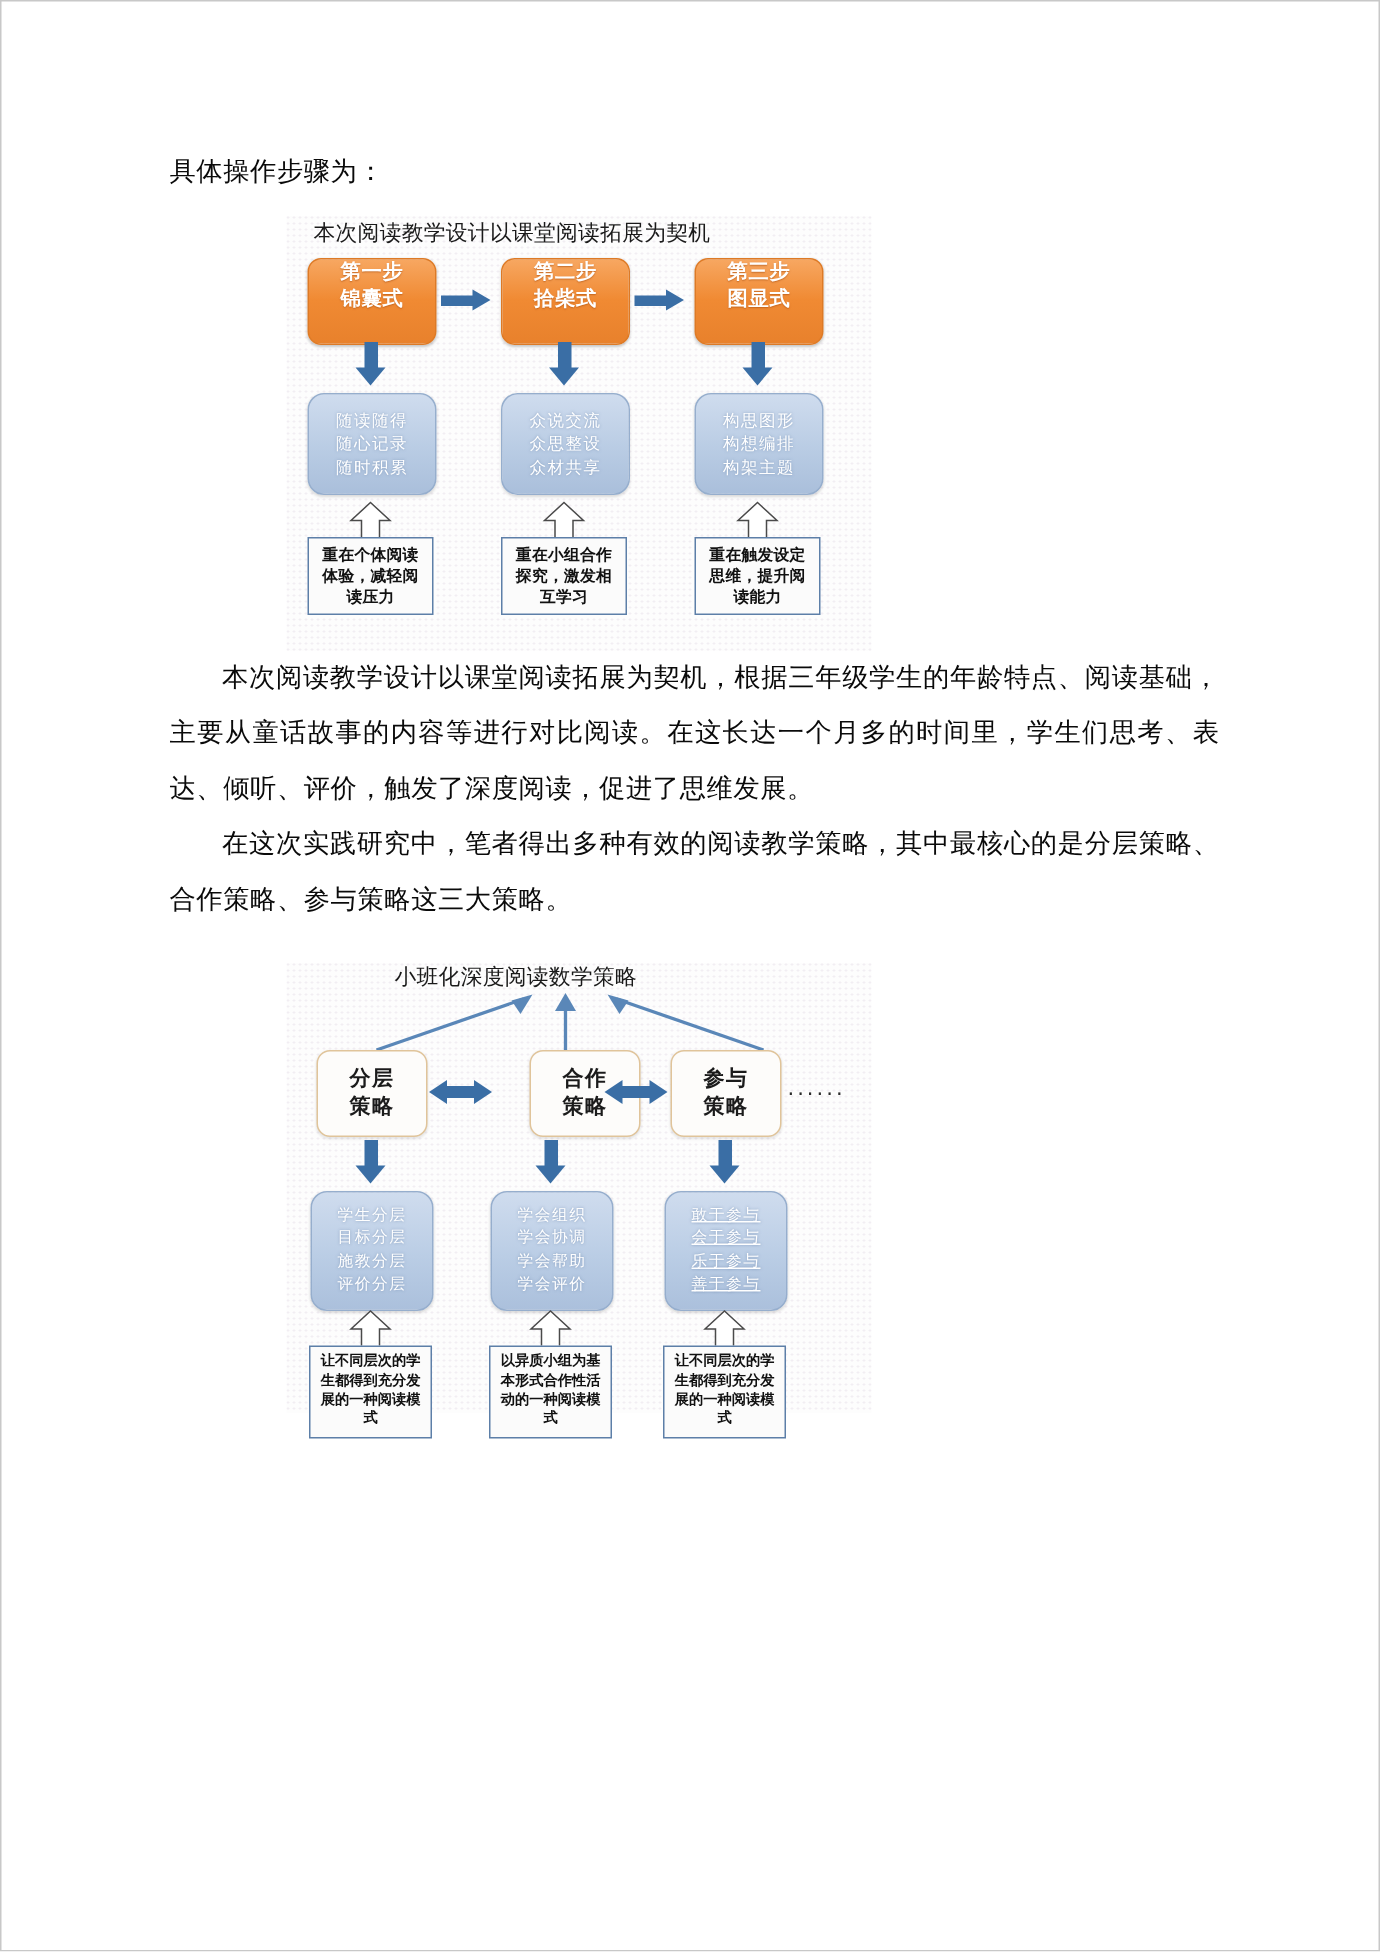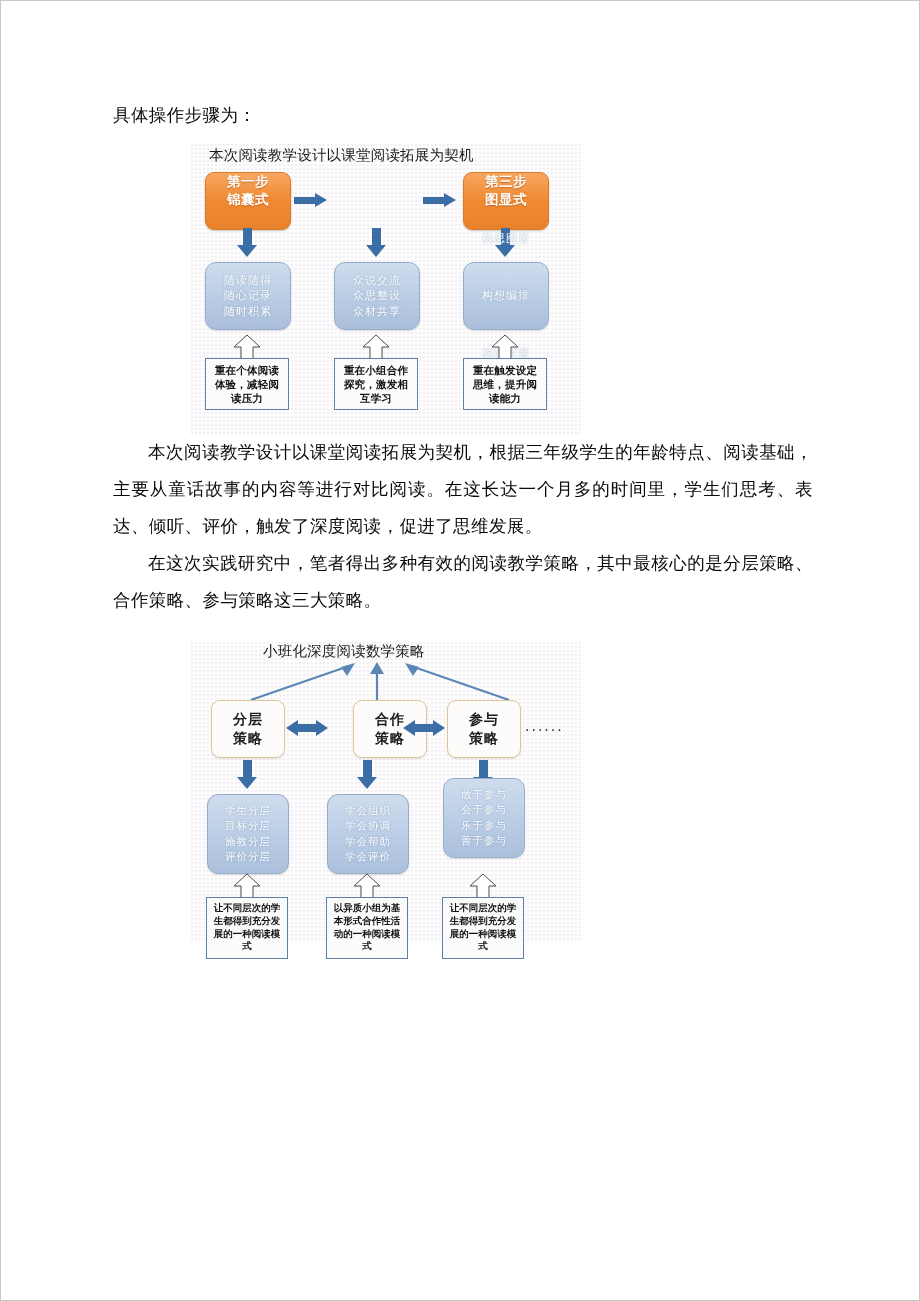--- a/index.html
+++ b/index.html
@@ -136,21 +136,21 @@
     align-items: center;
     justify-content: center;
     color: #ffffff;
     font-size: 11px;
     line-height: 1.42;
     letter-spacing: 1px;
     text-shadow: 0 0 2px rgba(120,145,180,0.8);
   }
   #detail-box-1 { left: 14px;  top: 118px; }
   #detail-box-2 { left: 143px; top: 118px; }
-  #detail-box-3 { left: 272px; top: 118px; gap: 42px; }
+  #detail-box-3 { left: 272px; top: 118px; }
 
   
   .arrow-up-hollow { position: absolute; width: 40px; height: 26px; }
   .arrow-up-hollow svg { display: block; }
   #arrow-up-1 { left: 36px;  top: 190px; }
   #arrow-up-2 { left: 165px; top: 190px; }
   #arrow-up-3 { left: 294px; top: 190px; }
 
   .note-box {
     position: absolute;
@@ -258,21 +258,21 @@
     align-items: center;
     justify-content: center;
     color: #ffffff;
     font-size: 10.5px;
     line-height: 1.48;
     letter-spacing: 1px;
     text-shadow: 0 0 2px rgba(120,145,180,0.85);
   }
   #practice-box-1 { left: 16px;  top: 152px; }
   #practice-box-2 { left: 136px; top: 152px; }
-  #practice-box-3 { left: 252px; top: 136px; }
+  #practice-box-3 { left: 252px; top: 152px; text-decoration: underline; }
 
   #arrow-up-s1 { left: 36px;  top: 231px; }
   #arrow-up-s2 { left: 156px; top: 231px; }
   #arrow-up-s3 { left: 272px; top: 231px; }
 
   .mode-box {
     position: absolute;
     width: 82px;
     min-height: 62px;
     box-sizing: border-box;
@@ -303,20 +303,24 @@
     <p class="para">具体操作步骤为：</p>
 
     <div class="figure" id="figure-steps">
 
       <div class="fig-title">本次阅读教学设计以课堂阅读拓展为契机</div>
 
       <div class="step-box" id="step-box-1">
         <span class="line">第一步</span>
         <span class="line">锦囊式</span>
       </div>
+      <div class="step-box" id="step-box-2">
+        <span class="line">第二步</span>
+        <span class="line">拾柴式</span>
+      </div>
       <div class="step-box" id="step-box-3">
         <span class="line">第三步</span>
         <span class="line">图显式</span>
       </div>
 
       <div class="arrow-right" id="arrow-step-1-2">
         <span class="shaft"></span>
           <span class="head"></span>
       </div>
       <div class="arrow-right" id="arrow-step-2-3">

